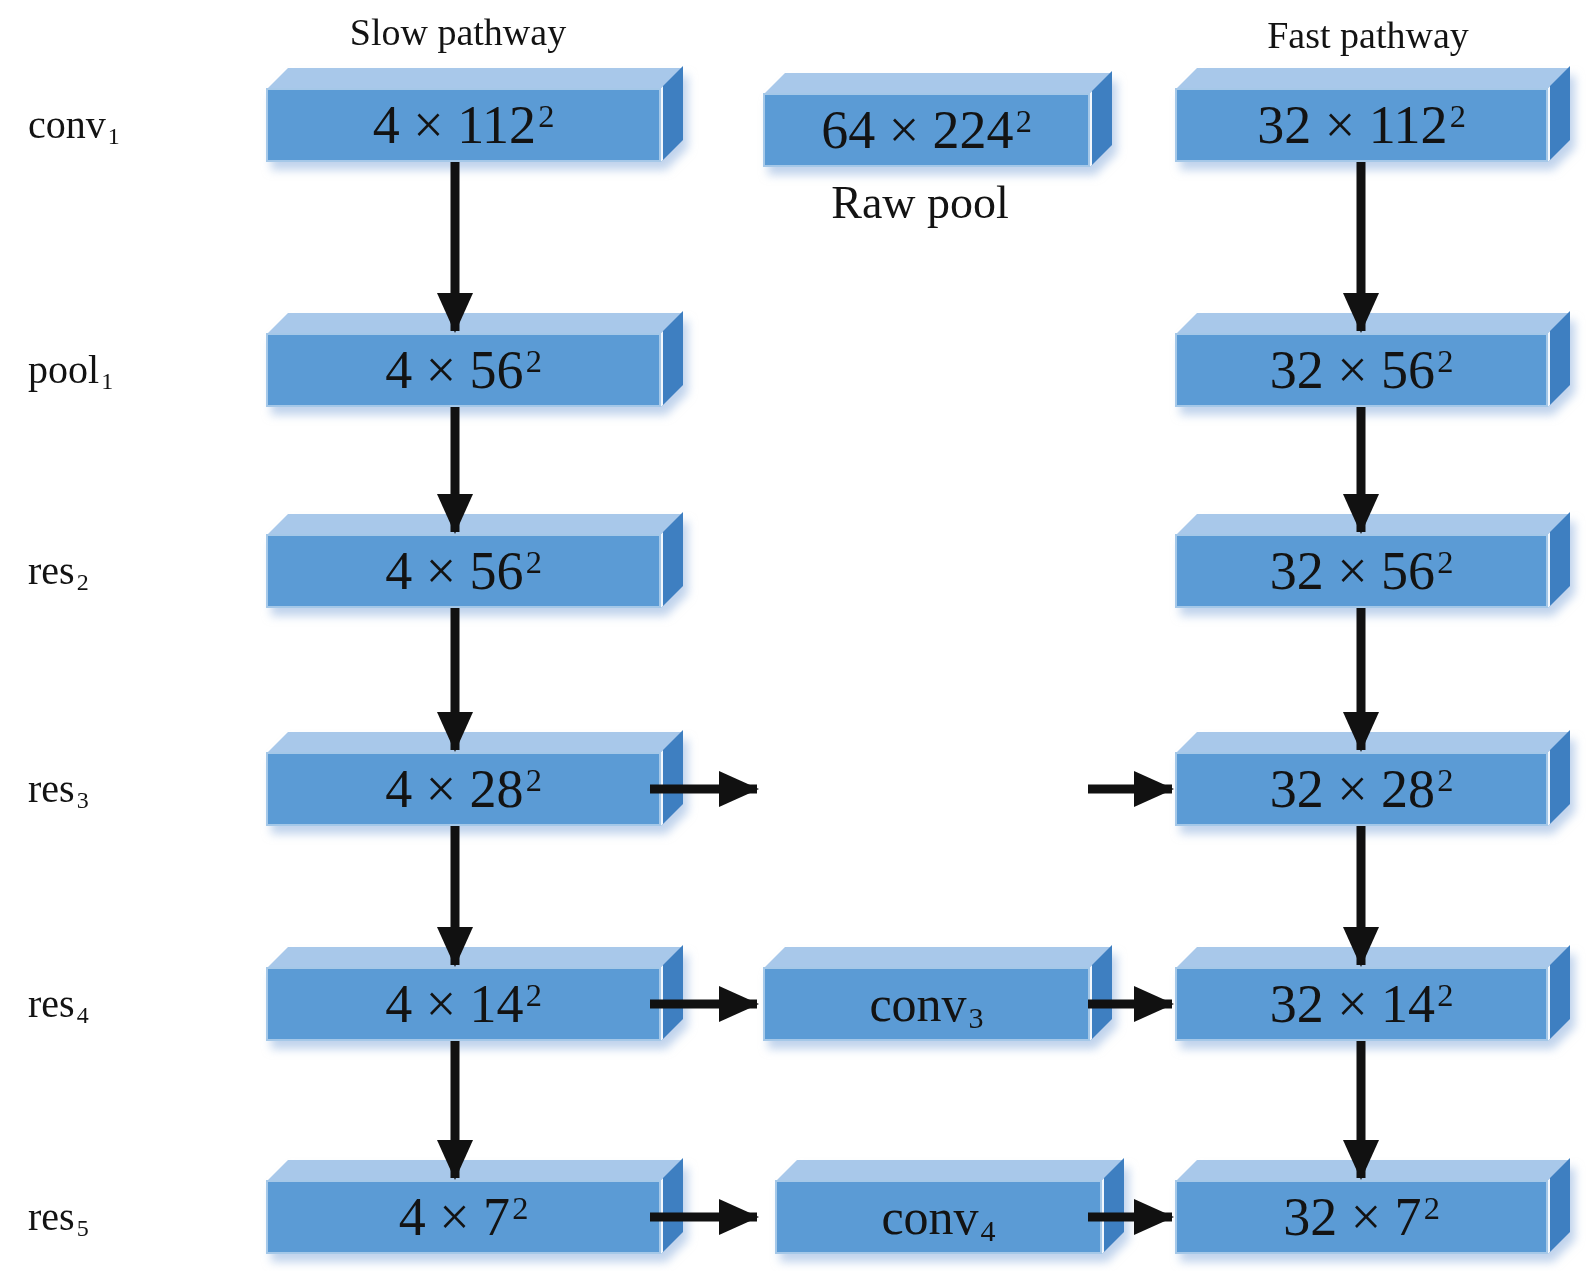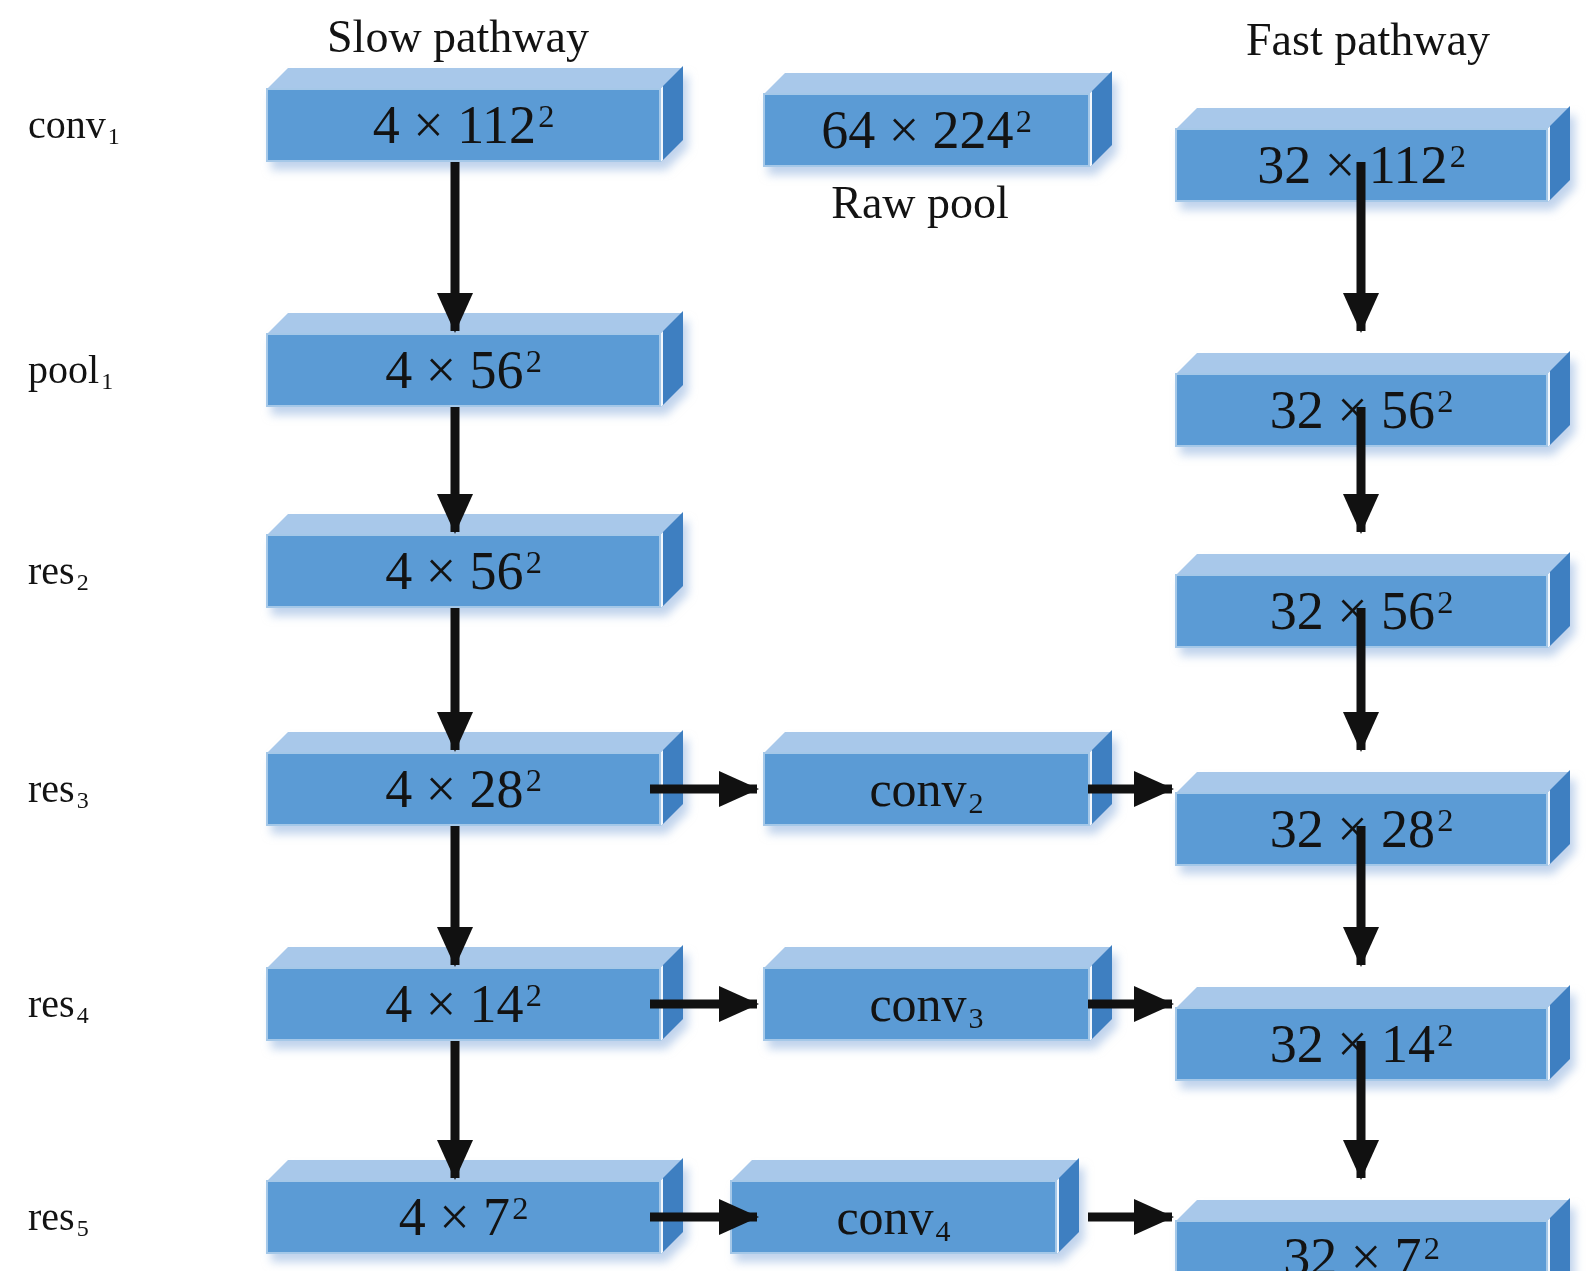--- a/index.html
+++ b/index.html
@@ -2,40 +2,40 @@
 <html><head>
 <meta charset="utf-8">
 <style>
   html,body{margin:0;padding:0;background:#ffffff;}
   .canvas{
     position:relative;width:1593px;height:1271px;background:#ffffff;
     font-family:"Liberation Serif","DejaVu Serif",serif;color:#131313;overflow:hidden;
   }
   .pathway-title{
     position:absolute;transform:translateX(-50%);
-    font-size:46px;white-space:nowrap;z-index:1;
+    font-size:38px;white-space:nowrap;z-index:1;
   }
   .row-label{
     position:absolute;left:28px;transform:translateY(-50%);
     font-size:40px;white-space:nowrap;z-index:1;line-height:1;
   }
   .caption{
     position:absolute;transform:translateX(-50%);
     font-size:46px;white-space:nowrap;z-index:1;
   }
   .sub{font-size:.6em;position:relative;top:.24em;margin-left:2px;}
   .sup{font-size:.6em;position:relative;top:-.48em;margin-left:2px;}
 
   .box3d{
     position:absolute;height:74px;z-index:2;
     filter:drop-shadow(5px 8px 5px rgba(140,175,220,.55));
   }
   .w-slow{width:378px;padding-left:17px;}
   .w-mid{width:319px;padding-left:8px;}
-  .w-fast{width:373px;margin-top:40px;}
+  .w-fast{width:373px;}
   .face-front{
     position:absolute;left:0;top:0;right:0;bottom:0;
     background:#5b9bd5;
     box-shadow:inset 0 0 0 2px rgba(255,255,255,.45);
     display:flex;align-items:center;justify-content:center;
   }
   .face-top{
     position:absolute;left:0;top:-20px;width:100%;height:20px;
     background:#a8c8ea;border-bottom:2px solid #f2f7fd;
     transform:skewX(-45deg);transform-origin:bottom left;
@@ -109,35 +109,28 @@
 
   <div class="box3d w-mid" style="left:763px;top:93px">
     <div class="face-top"></div>
     <div class="face-side"></div>
     <div class="face-front">
       <span class="dim"><span>64 × 224</span><span class="sup">2</span></span>
     </div>
   </div>
   <div class="caption" style="left:920px;top:176px">Raw pool</div>
 
-  <div class="box3d w-mid" style="left:763px;top:752px">
-    <div class="face-top"></div>
-    <div class="face-side"></div>
-    <div class="face-front">
-      <span class="dim mid"><span>conv</span><span class="sub">2</span></span>
-    </div>
-  </div>
   <div class="box3d w-mid" style="left:763px;top:967px">
     <div class="face-top"></div>
     <div class="face-side"></div>
     <div class="face-front">
       <span class="dim mid"><span>conv</span><span class="sub">3</span></span>
     </div>
   </div>
-  <div class="box3d w-mid" style="left:730px;top:1180px">
+  <div class="box3d w-mid" style="left:775px;top:1180px">
     <div class="face-top"></div>
     <div class="face-side"></div>
     <div class="face-front">
       <span class="dim mid"><span>conv</span><span class="sub">4</span></span>
     </div>
   </div>
 
   <div class="box3d w-fast" style="left:1175px;top:88px">
     <div class="face-top"></div>
     <div class="face-side"></div>

